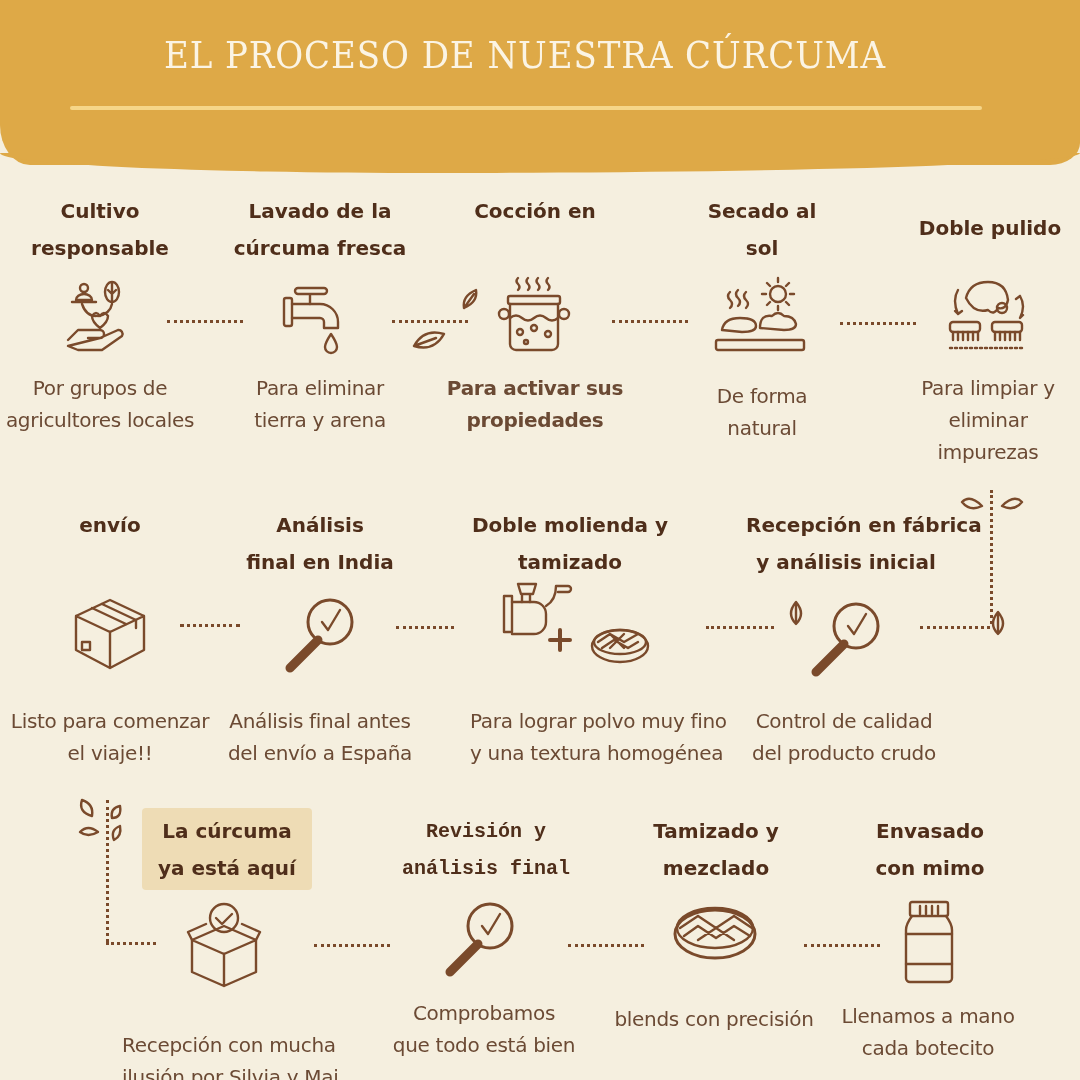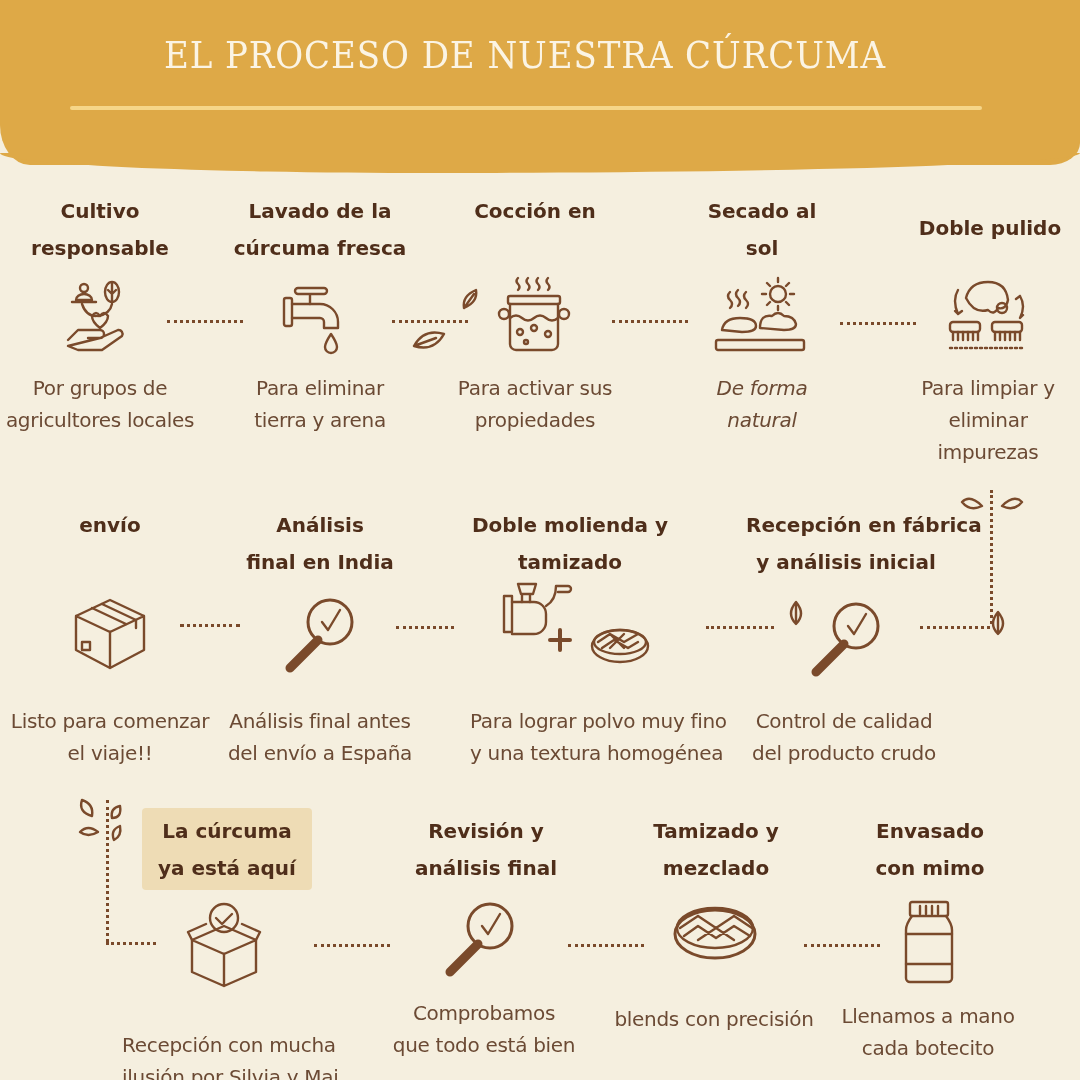--- a/index.html
+++ b/index.html
@@ -65,21 +65,21 @@
 <div class="icon" style="left:460px;top:288px;"><svg width="20" height="22" viewBox="0 0 20 22">
       <path d="M4 20 q-2 -12 12 -18 q2 12 -12 18z M4 20 l10 -14"></path>
     </svg></div>
 <div class="icon" style="left:412px;top:330px;"><svg width="34" height="20" viewBox="0 0 34 20">
       <path d="M2 16 q10 -18 30 -12 q-10 18 -30 12z M2 16 l22 -8"></path>
     </svg></div>
 
 <div class="step" style="left:435px;top:193px;width:200px;">
   <div class="h">Cocción en</div>
 </div>
-<div class="step" style="left:435px;top:372px;width:200px;">
+<div class="step" style="left:435px;top:372px;width:200px;font-weight:bold;">
   <div class="d">Para activar sus</div>
   <div class="d">propiedades</div>
 </div>
 <div class="icon" style="left:494px;top:274px;">
   <svg width="82" height="82" viewBox="0 0 82 82">
       <path d="M24 4 q-3 3 0 6 q3 3 0 6 M34 4 q-3 3 0 6 q3 3 0 6 M44 4 q-3 3 0 6 q3 3 0 6 M54 4 q-3 3 0 6 q3 3 0 6"></path>
       <rect x="14" y="22" width="52" height="8" rx="2"></rect>
       <path d="M16 30 v40 a6 6 0 0 0 6 6 h36 a6 6 0 0 0 6 -6 v-40"></path>
       <circle cx="10" cy="40" r="5"></circle>
       <circle cx="70" cy="40" r="5"></circle>
@@ -89,21 +89,21 @@
       <circle cx="54" cy="60" r="3"></circle>
       <circle cx="32" cy="68" r="2"></circle>
     </svg>
 </div>
 <div class="dots" style="left:612px;top:320px;width:76px;"></div>
 
 <div class="step" style="left:662px;top:193px;width:200px;">
   <div class="h">Secado al</div>
   <div class="h">sol</div>
 </div>
-<div class="step" style="left:662px;top:372px;width:200px;font-style:italic;">
+<div class="step" style="left:662px;top:380px;width:200px;">
   <div class="d">De forma</div>
   <div class="d">natural</div>
 </div>
 <div class="icon" style="left:714px;top:274px;">
   <svg width="96" height="86" viewBox="0 0 96 86">
       <circle cx="64" cy="20" r="8"></circle>
       <path d="M64 4 v4 M64 32 v4 M48 20 h4 M76 20 h4 M53 9 l3 3 M72 28 l3 3 M75 9 l-3 3 M56 28 l-3 3"></path>
       <path d="M16 18 q-4 4 0 8 q4 4 0 8 M24 16 q-4 4 0 8 q4 4 0 8 M32 18 q-4 4 0 8 q4 4 0 8"></path>
       <path d="M8 56 q2 -12 18 -12 q16 0 16 8 q0 6 -14 6 z"></path>
       <path d="M46 54 q0 -14 12 -12 q6 -6 12 0 q10 0 12 8 q0 6 -12 6 z"></path>
@@ -234,21 +234,21 @@
 <div class="icon" style="left:186px;top:900px;">
   <svg width="76" height="90" viewBox="0 0 76 90">
       <circle cx="38" cy="18" r="14"></circle>
       <path d="M30 18 l6 6 l10 -10"></path>
       <path d="M6 40 l32 -14 l32 14 l-32 14z M6 40 v32 l32 14 v-32 M70 40 v32 l-32 14"></path>
       <path d="M6 40 l-4 -8 l18 -8 M70 40 l4 -8 l-18 -8"></path>
     </svg>
 </div>
 <div class="dots" style="left:314px;top:944px;width:76px;"></div>
 
-<div class="step" style="left:386px;top:813px;width:200px;">
+<div class="step" style="left:386px;top:813px;width:200px;font-family:Liberation Mono, monospace;">
   <div class="h">Revisión y</div>
   <div class="h">análisis final</div>
 </div>
 <div class="step" style="left:384px;top:997px;width:200px;">
   <div class="d">Comprobamos</div>
   <div class="d">que todo está bien</div>
 </div>
 <div class="icon" style="left:440px;top:896px;">
   <svg width="80" height="84" viewBox="0 0 80 84">
       <circle cx="50" cy="30" r="22" stroke-width="3"></circle>

